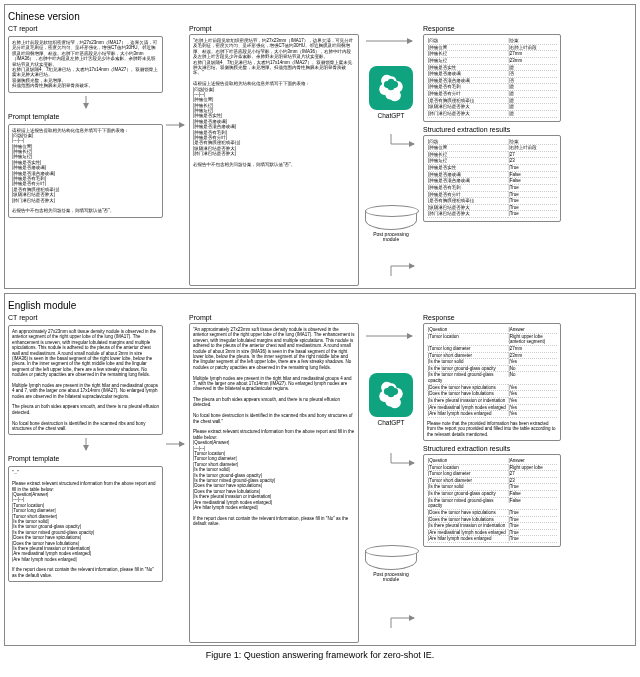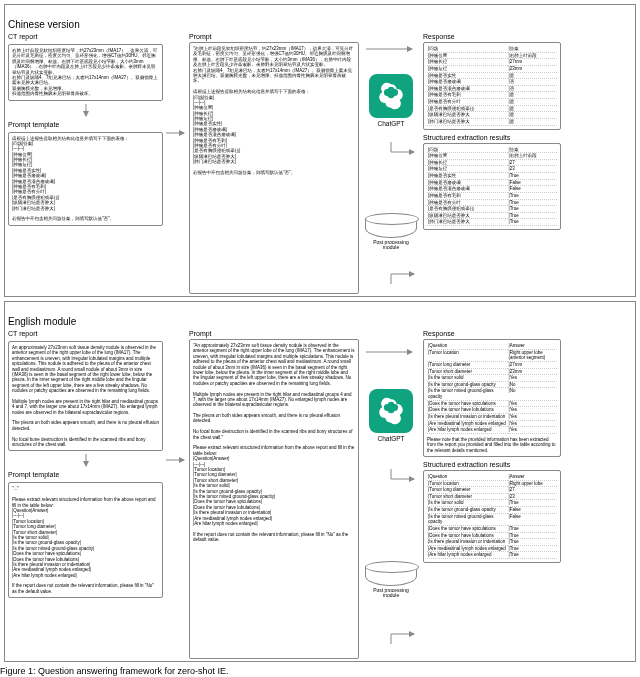--- a/index.html
+++ b/index.html
@@ -1,17 +1,17 @@
 <!DOCTYPE html>
 <html><head>
 <meta charset="utf-8">
 <style>
   * { box-sizing: border-box; margin: 0; padding: 0; }
   body { font-family: Arial, sans-serif; font-size: 8px; background: #fff; width: 640px; }
-  .outer { border: 1px solid #888; margin: 4px; padding: 14px 3px 2px 3px; }
+  .outer { border: 1px solid #888; margin: 4px; padding: 6px 3px 2px 3px; }
   .section-title { font-size: 10px; margin-bottom: 3px; }
   .row { display: flex; gap: 3px; }
   .box {
     border: 1px solid #888;
     border-radius: 2px;
     padding: 3px;
     font-size: 5px;
     line-height: 1.25;
     background: #fff;
   }
@@ -47,21 +47,21 @@
   .arrow {
     stroke: #888; stroke-width: 1; fill: none;
     marker-end: url(#arrowhead);
   }
   .flowcol {
     display: flex; flex-direction: column; align-items: center; justify-content: space-around;
     width: 58px;
   }
   .rightcol { display: flex; flex-direction: column; gap: 4px; width: 138px; }
   .conn { position: relative; width: 20px; }
-  .caption { text-align: left; font-size: 9px; margin: 3px 0 22px 0; }
+  .caption { text-align: center; font-size: 9px; margin: 3px 0 22px 0; }
   .arrow-down { display: flex; justify-content: center; margin: 1px 0; }
   .tbl { display: table; width: 100%; font-size: 4.5px; }
   .tr { display: table-row; }
   .td { display: table-cell; padding: 0 1px; border-bottom: 1px dotted #ccc; }
   .td:first-child { width: 62%; }
   .pre { white-space: pre-wrap; font-size: 4.5px; line-height: 1.2; }
 </style>
 </head>
 <body>
 

